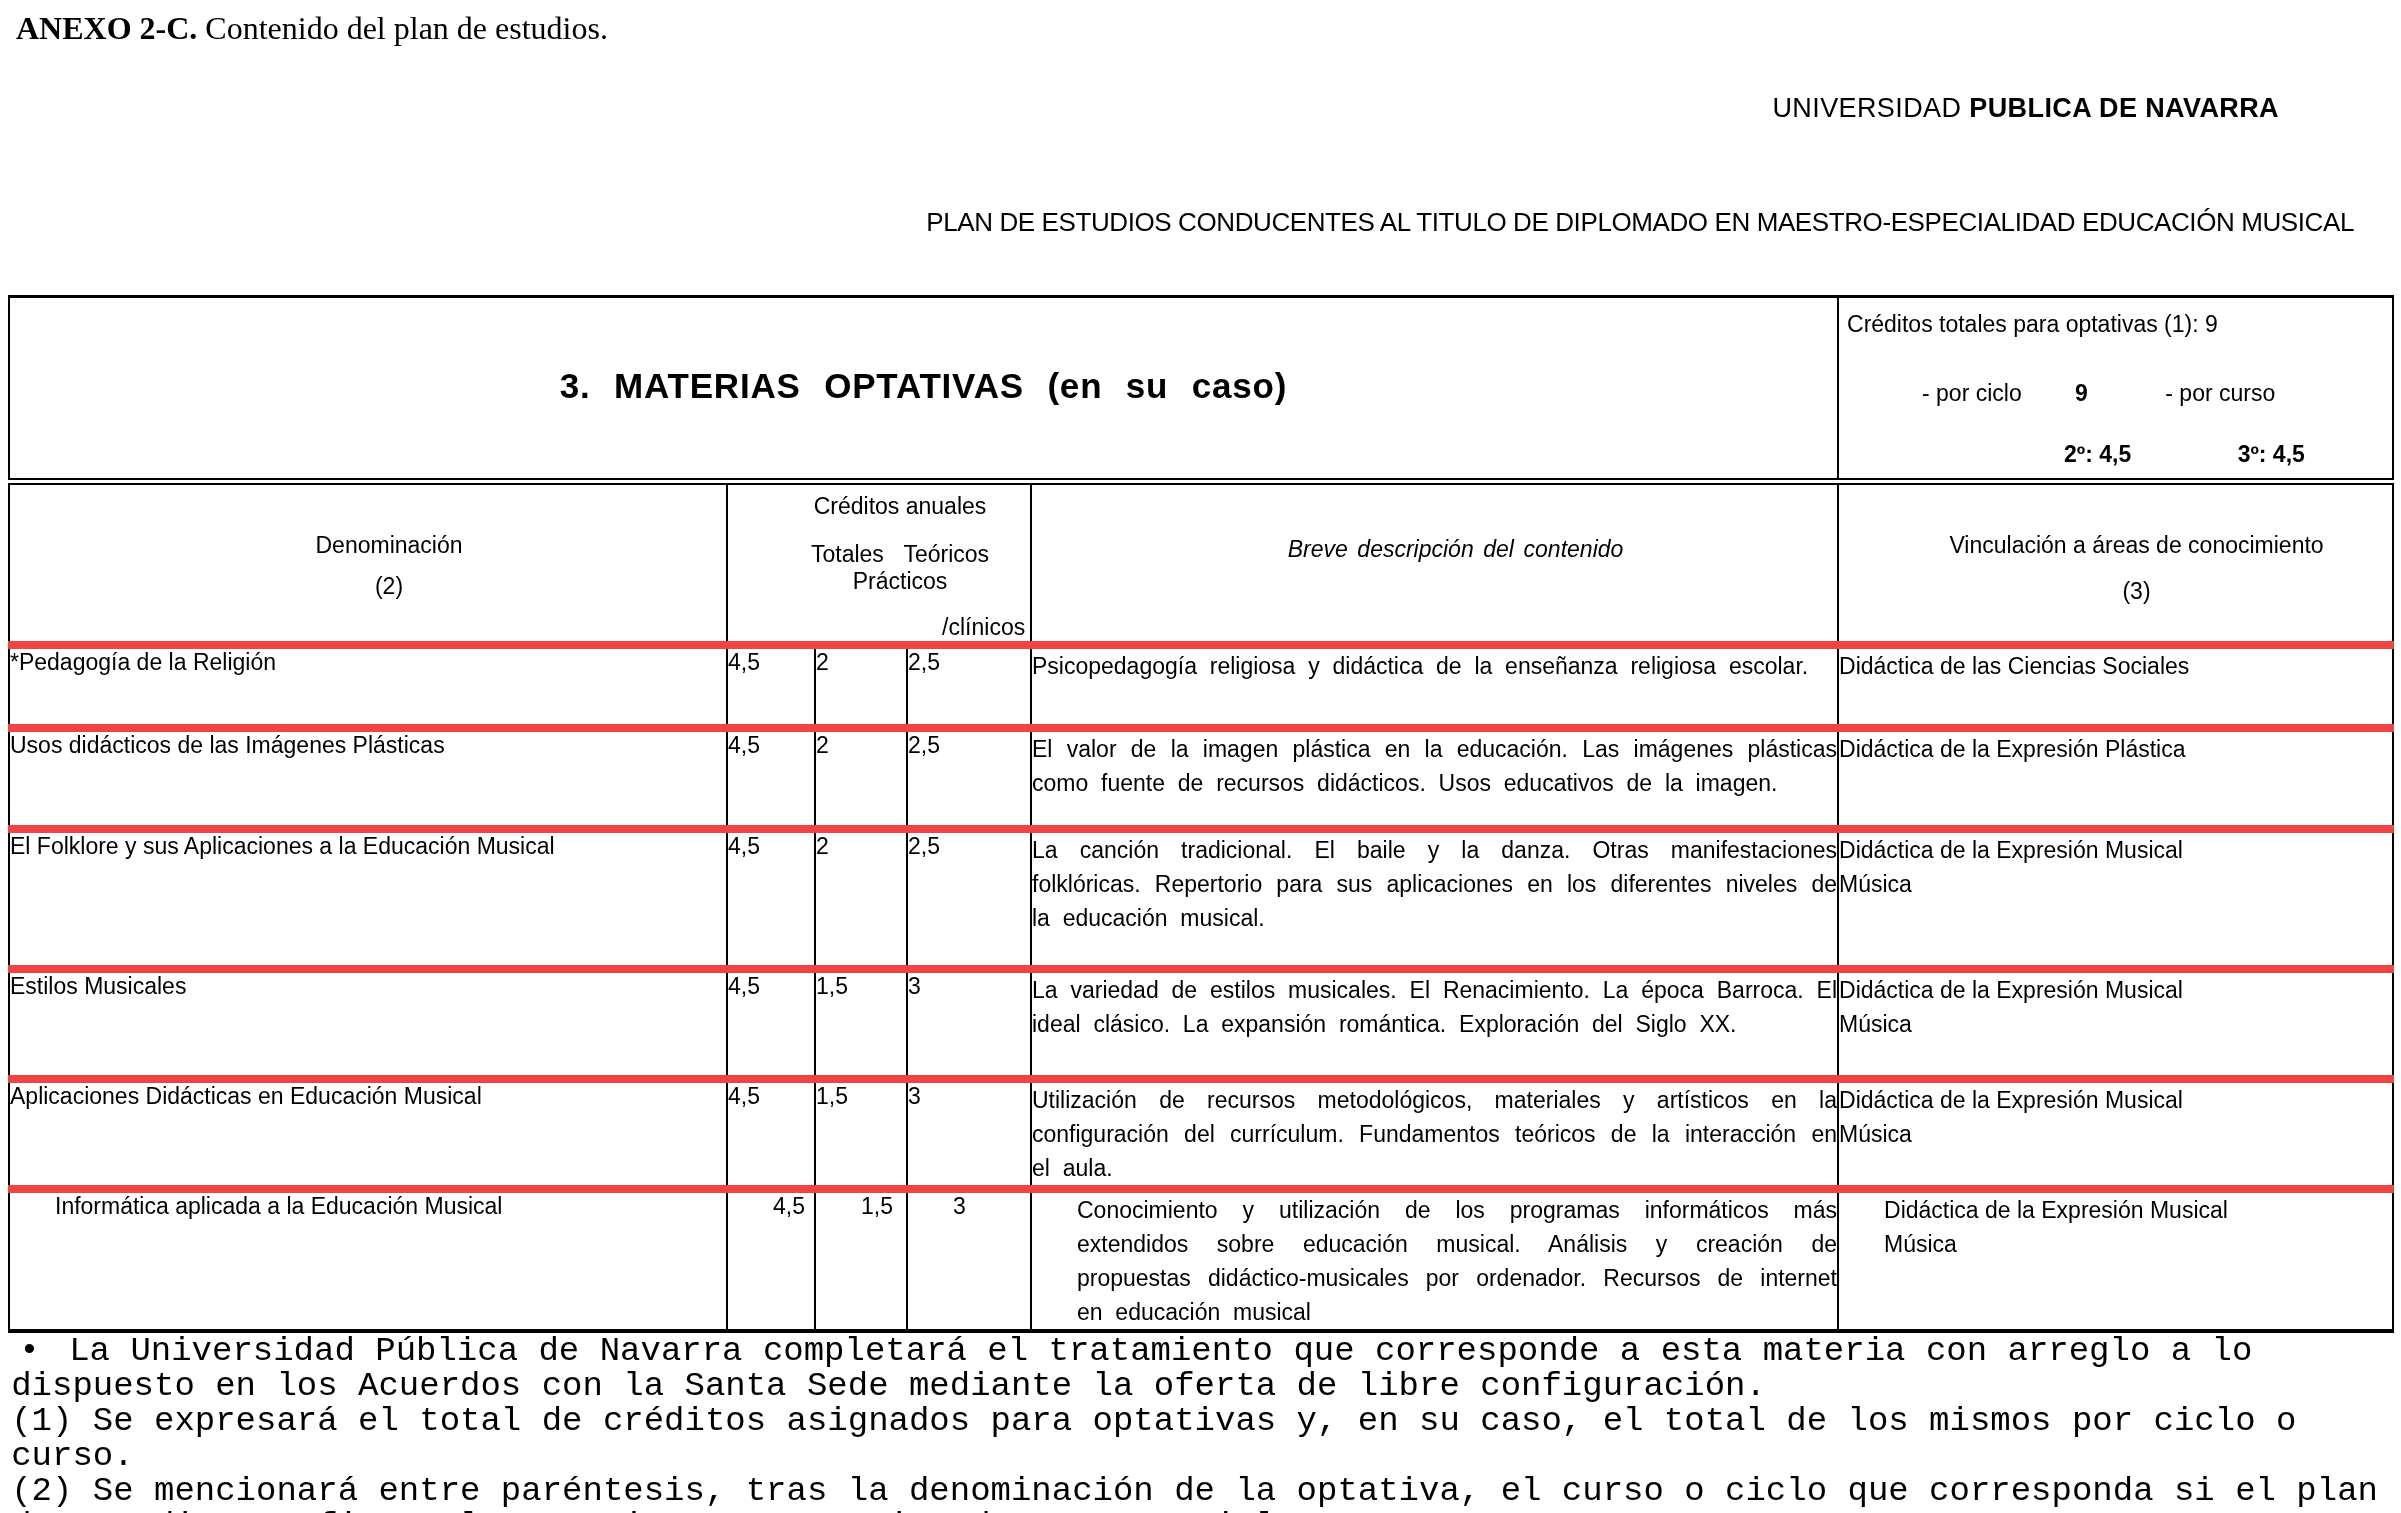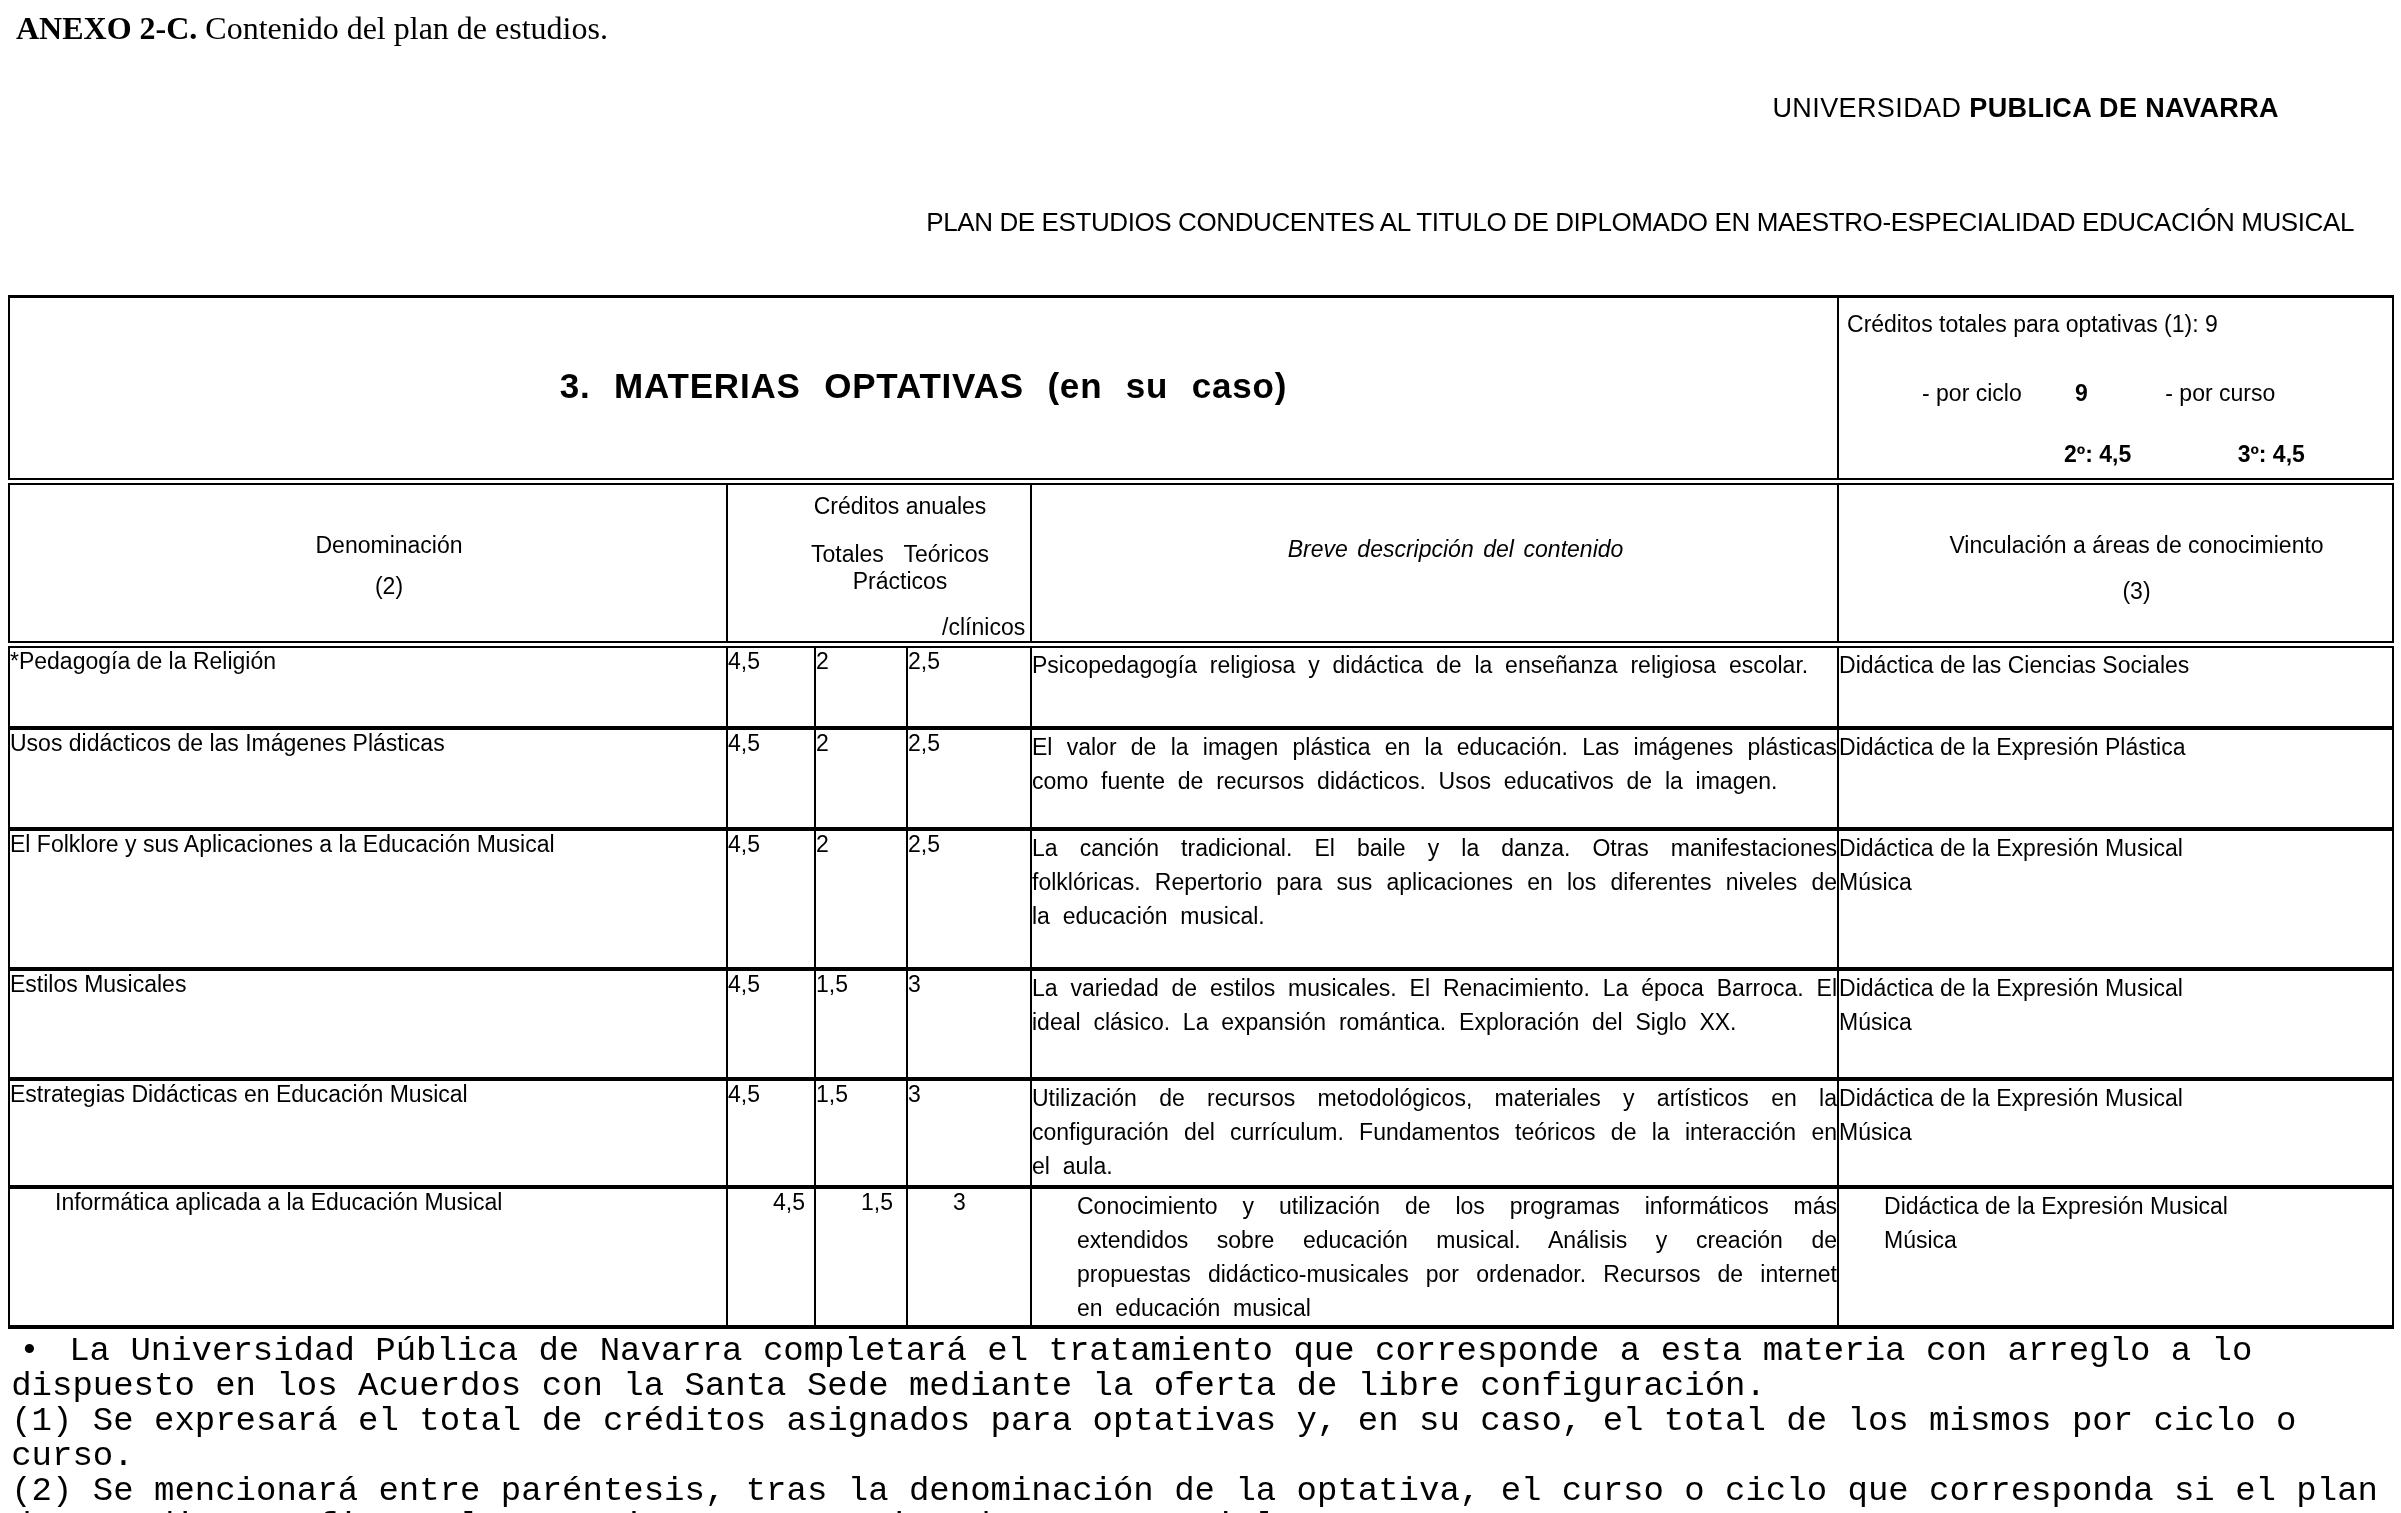--- a/index.html
+++ b/index.html
@@ -54,21 +54,21 @@
   }
   table.main td {
     border: 2.4px solid #000;
     vertical-align: top;
     padding: 0;
     font-size: 23px;
     overflow: hidden;
   }
   tr.title-row td { border-top: 3.2px solid #000; border-bottom: 7.2px double #000; }
   tr.header-row td { border-bottom: 7.2px double #000; padding-left: 42px; }
-  tr.data-row td { border-top: 4px solid #ef4444; border-bottom: 4px solid #000; }
+  tr.data-row td { border-top: 8px solid #ef4444; border-bottom: 4px solid #000; }
   tr.data-row:last-child td { border-bottom: 4px solid #000; padding-left: 45px; }
 
   .title-cell div {
     text-align: center;
     font-weight: bold;
     font-size: 35px;
     word-spacing: 13px;
     letter-spacing: 0.8px;
     margin-top: 68px;
   }
@@ -217,21 +217,21 @@
     <td class="num">1,5</td>
     <td class="num">3</td>
     <td class="desc">La variedad de estilos musicales. El Renacimiento. La época Barroca. El ideal clásico. La expansión romántica. Exploración del Siglo XX.</td>
     <td class="vinc">
       <div>Didáctica de la Expresión Musical</div>
       <div>Música</div>
     </td>
   </tr>
 
   <tr class="data-row" style="height:108px">
-    <td class="name">Estrategias Didácticas en Educación Musical</td>
+    <td class="name">Aplicaciones Didácticas en Educación Musical</td>
     <td class="num">4,5</td>
     <td class="num">1,5</td>
     <td class="num">3</td>
     <td class="desc">Utilización de recursos metodológicos, materiales y artísticos en la configuración del currículum. Fundamentos teóricos de la interacción en el aula.</td>
     <td class="vinc">
       <div>Didáctica de la Expresión Musical</div>
       <div>Música</div>
     </td>
   </tr>
 

